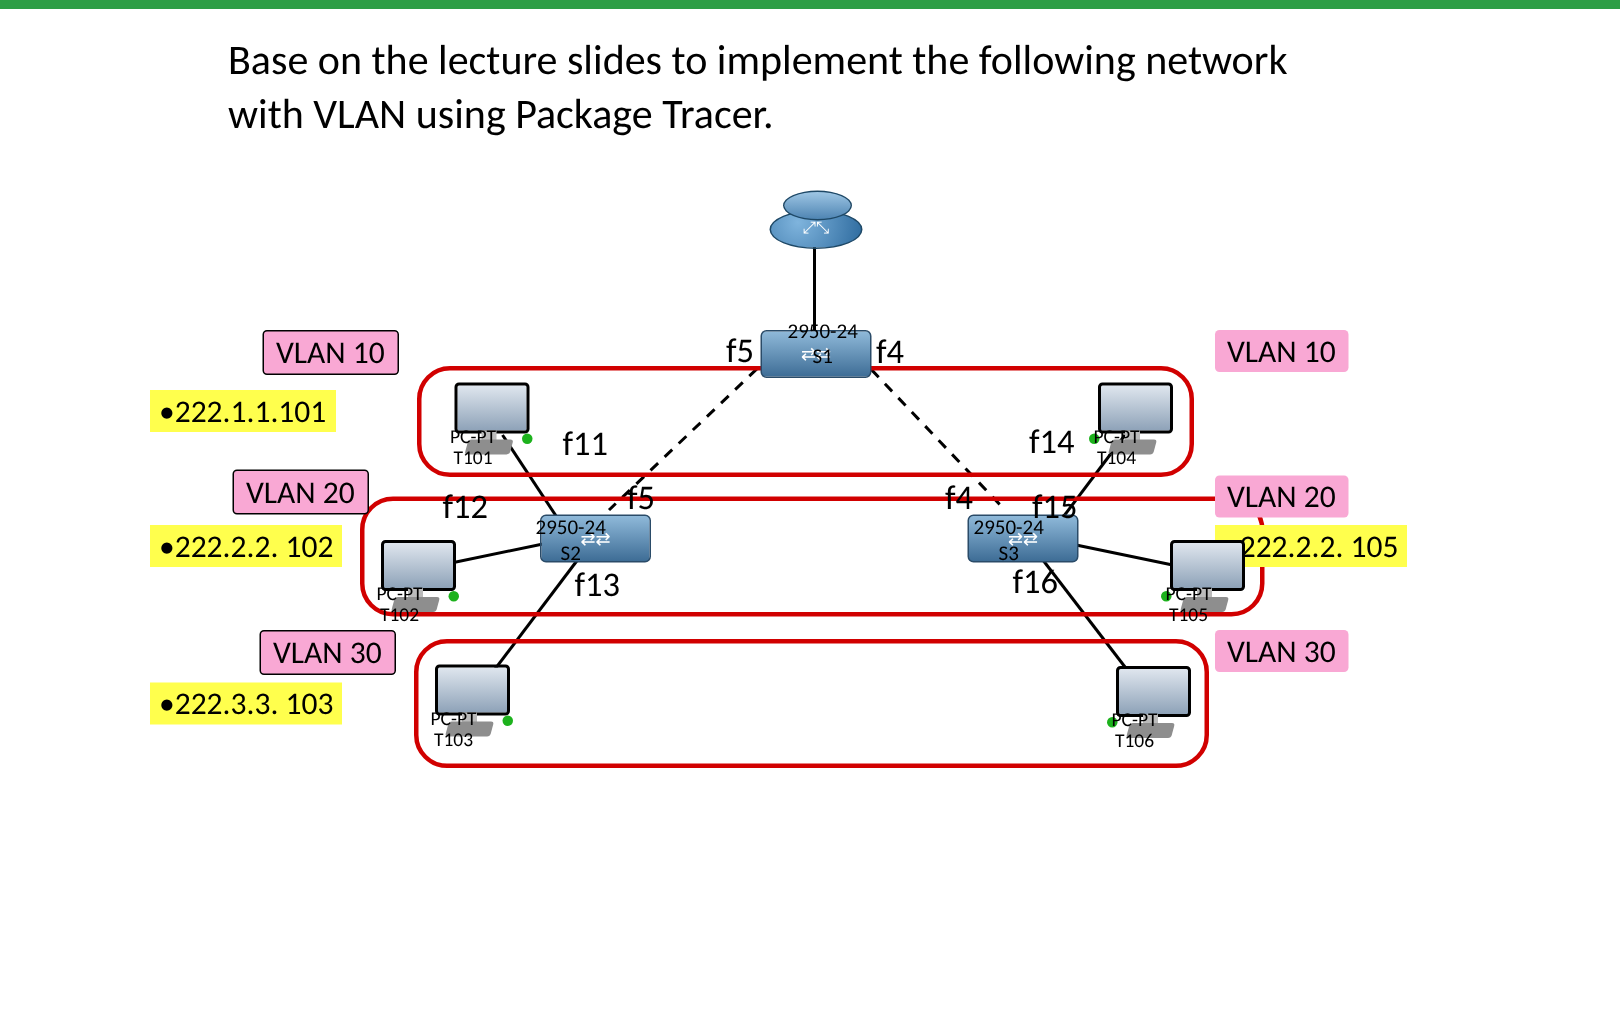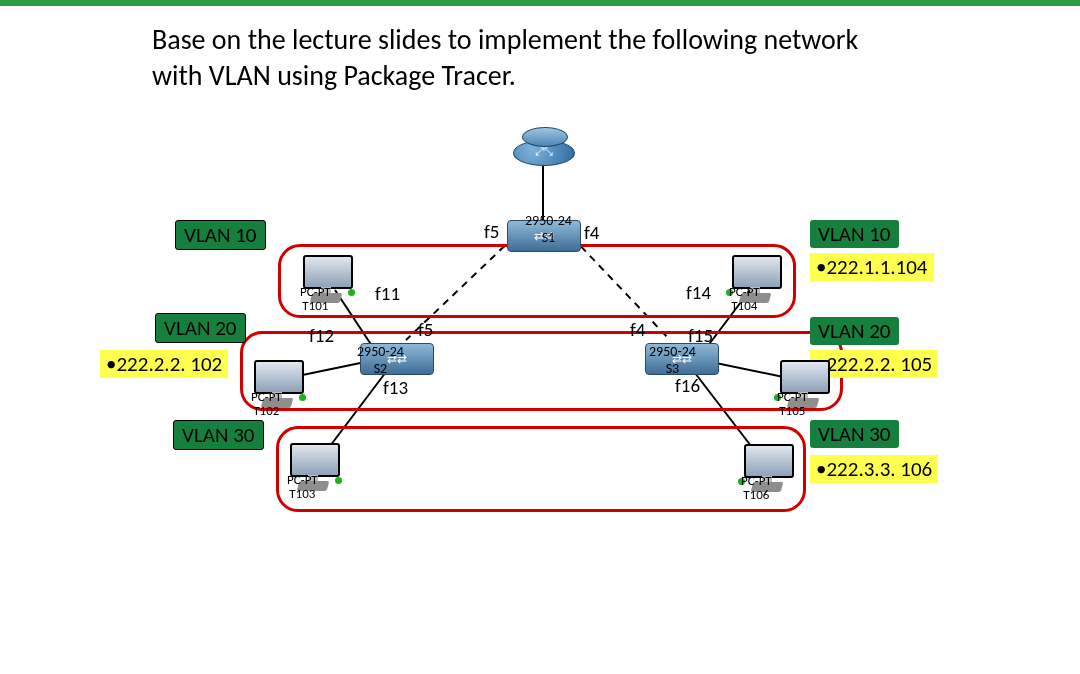--- a/index.html
+++ b/index.html
@@ -1,24 +1,24 @@
 <!DOCTYPE html>
 <html><head>
 <meta charset="utf-8">
 <style>
   html,body{margin:0;padding:0;width:1080px;height:674px;font-family:Calibri,Arial,sans-serif;background:#fff;overflow:hidden}
   #accent-bar{position:absolute;left:0;top:0;width:1080px;height:6px;background:#2e9e46}
   #instruction{position:absolute;left:152px;top:22px;width:760px;font-size:28px;line-height:1.3;color:#000}
   #stage{position:absolute;left:100px;top:130px;width:880px;height:450px}
   .abs{position:absolute}
-  .vlan-box{border:1px solid #000;background:#15803d;font-size:21px;padding:1px 8px;border-radius:3px}
+  .vlan-box{border:1px solid #000;background:#f9a8d4;font-size:21px;padding:1px 8px;border-radius:3px}
   .ip-box{background:#ffff4d;font-size:21px;padding:1px 6px}
   .group-box{border:3px solid #d10000;border-radius:22px;background:transparent}
   .sw-lbl{font-size:14px}
-  .port{font-size:19px}
+  .port{font-size:23px}
   .pc{width:54px;height:54px}
   .pc .scr{position:absolute;left:4px;top:2px;width:46px;height:30px;border:2px solid #000;border-radius:3px;background:linear-gradient(#dfe6ee,#8ea2b8)}
   .pc .base{position:absolute;left:12px;top:40px;transform:skewX(-15deg);width:30px;height:10px;background:#8e8e8e;border-radius:2px}
   .pc .stand{position:absolute;left:22px;top:34px;width:10px;height:8px;background:#bbb}
   .pc .dot{position:absolute;left:49px;top:36px;width:7px;height:7px;border-radius:50%;background:#1db21d}
   .pc-lbl{font-size:13px;line-height:1.05;text-align:center;white-space:pre}
   .switch{width:72px;height:30px;background:linear-gradient(#8fb9d9,#3e6d96);border-radius:4px;border:1px solid #2a4b68}
   .switch .arrows{position:absolute;left:0;top:0;width:72px;height:30px;color:#fff;font-size:12px;text-align:center;line-height:30px;font-family:Arial}
   .router{width:60px;height:24px;background:radial-gradient(circle at 30% 30%,#7fb4dd,#2d6a9e);border-radius:50%/50%;border:1px solid #1e4866}
   .router::after{content:"";position:absolute;left:8px;top:-14px;width:44px;height:18px;border-radius:50%;background:linear-gradient(#9ec6e4,#4f85b3);border:1px solid #1e4866}
@@ -66,44 +66,44 @@
   <div class="abs port" style="left:384px;top:90px">f5</div>
   <div class="abs port" style="left:484px;top:91px">f4</div>
 
   <div class="abs switch" style="left:260px;top:213px">
       <div class="arrows">⇄⇄</div>
     </div>
   <div class="abs sw-lbl" style="left:257px;top:213px;white-space:pre;text-align:center">2950-24
 S2</div>
   <div class="abs port" style="left:318px;top:188px">f5</div>
   <div class="abs port" style="left:275px;top:152px">f11</div>
-  <div class="abs port" style="left:209px;top:194px">f12</div>
+  <div class="abs port" style="left:195px;top:194px">f12</div>
   <div class="abs port" style="left:283px;top:246px">f13</div>
 
   <div class="abs switch" style="left:545px;top:213px">
       <div class="arrows">⇄⇄</div>
     </div>
   <div class="abs sw-lbl" style="left:549px;top:213px;white-space:pre;text-align:center">2950-24
 S3</div>
   <div class="abs port" style="left:530px;top:188px">f4</div>
   <div class="abs port" style="left:586px;top:151px">f14</div>
   <div class="abs port" style="left:588px;top:194px">f15</div>
   <div class="abs port" style="left:575px;top:244px">f16</div>
 
   <div class="abs vlan-box" style="left:75px;top:90px">VLAN 10</div>
+  <div class="abs ip-box" style="left:0px;top:130px">•222.1.1.101</div>
   <div class="abs vlan-box" style="left:55px;top:183px">VLAN 20</div>
   <div class="abs ip-box" style="left:0px;top:220px">•222.2.2. 102</div>
   <div class="abs vlan-box" style="left:73px;top:290px">VLAN 30</div>
+  <div class="abs ip-box" style="left:0px;top:325px">•222.3.3. 103</div>
 
   <div class="abs vlan-box" style="left:710px;top:90px;border:none">VLAN 10</div>
-  <div class="abs ip-box" style="left:710px;top:123px">•222.1.1.104</div>
   <div class="abs vlan-box" style="left:710px;top:187px;border:none">VLAN 20</div>
   <div class="abs ip-box" style="left:710px;top:220px">•222.2.2. 105</div>
   <div class="abs vlan-box" style="left:710px;top:290px;border:none">VLAN 30</div>
-  <div class="abs ip-box" style="left:710px;top:325px">•222.3.3. 106</div>
 
   <div class="abs pc" style="left:199px;top:123px">
       <div class="scr"></div>
       <div class="stand"></div>
       <div class="base"></div>
       <div class="dot"></div>
     </div>
   <div class="abs pc-lbl" style="left:200px;top:155px">PC-PT
 T101</div>
 

